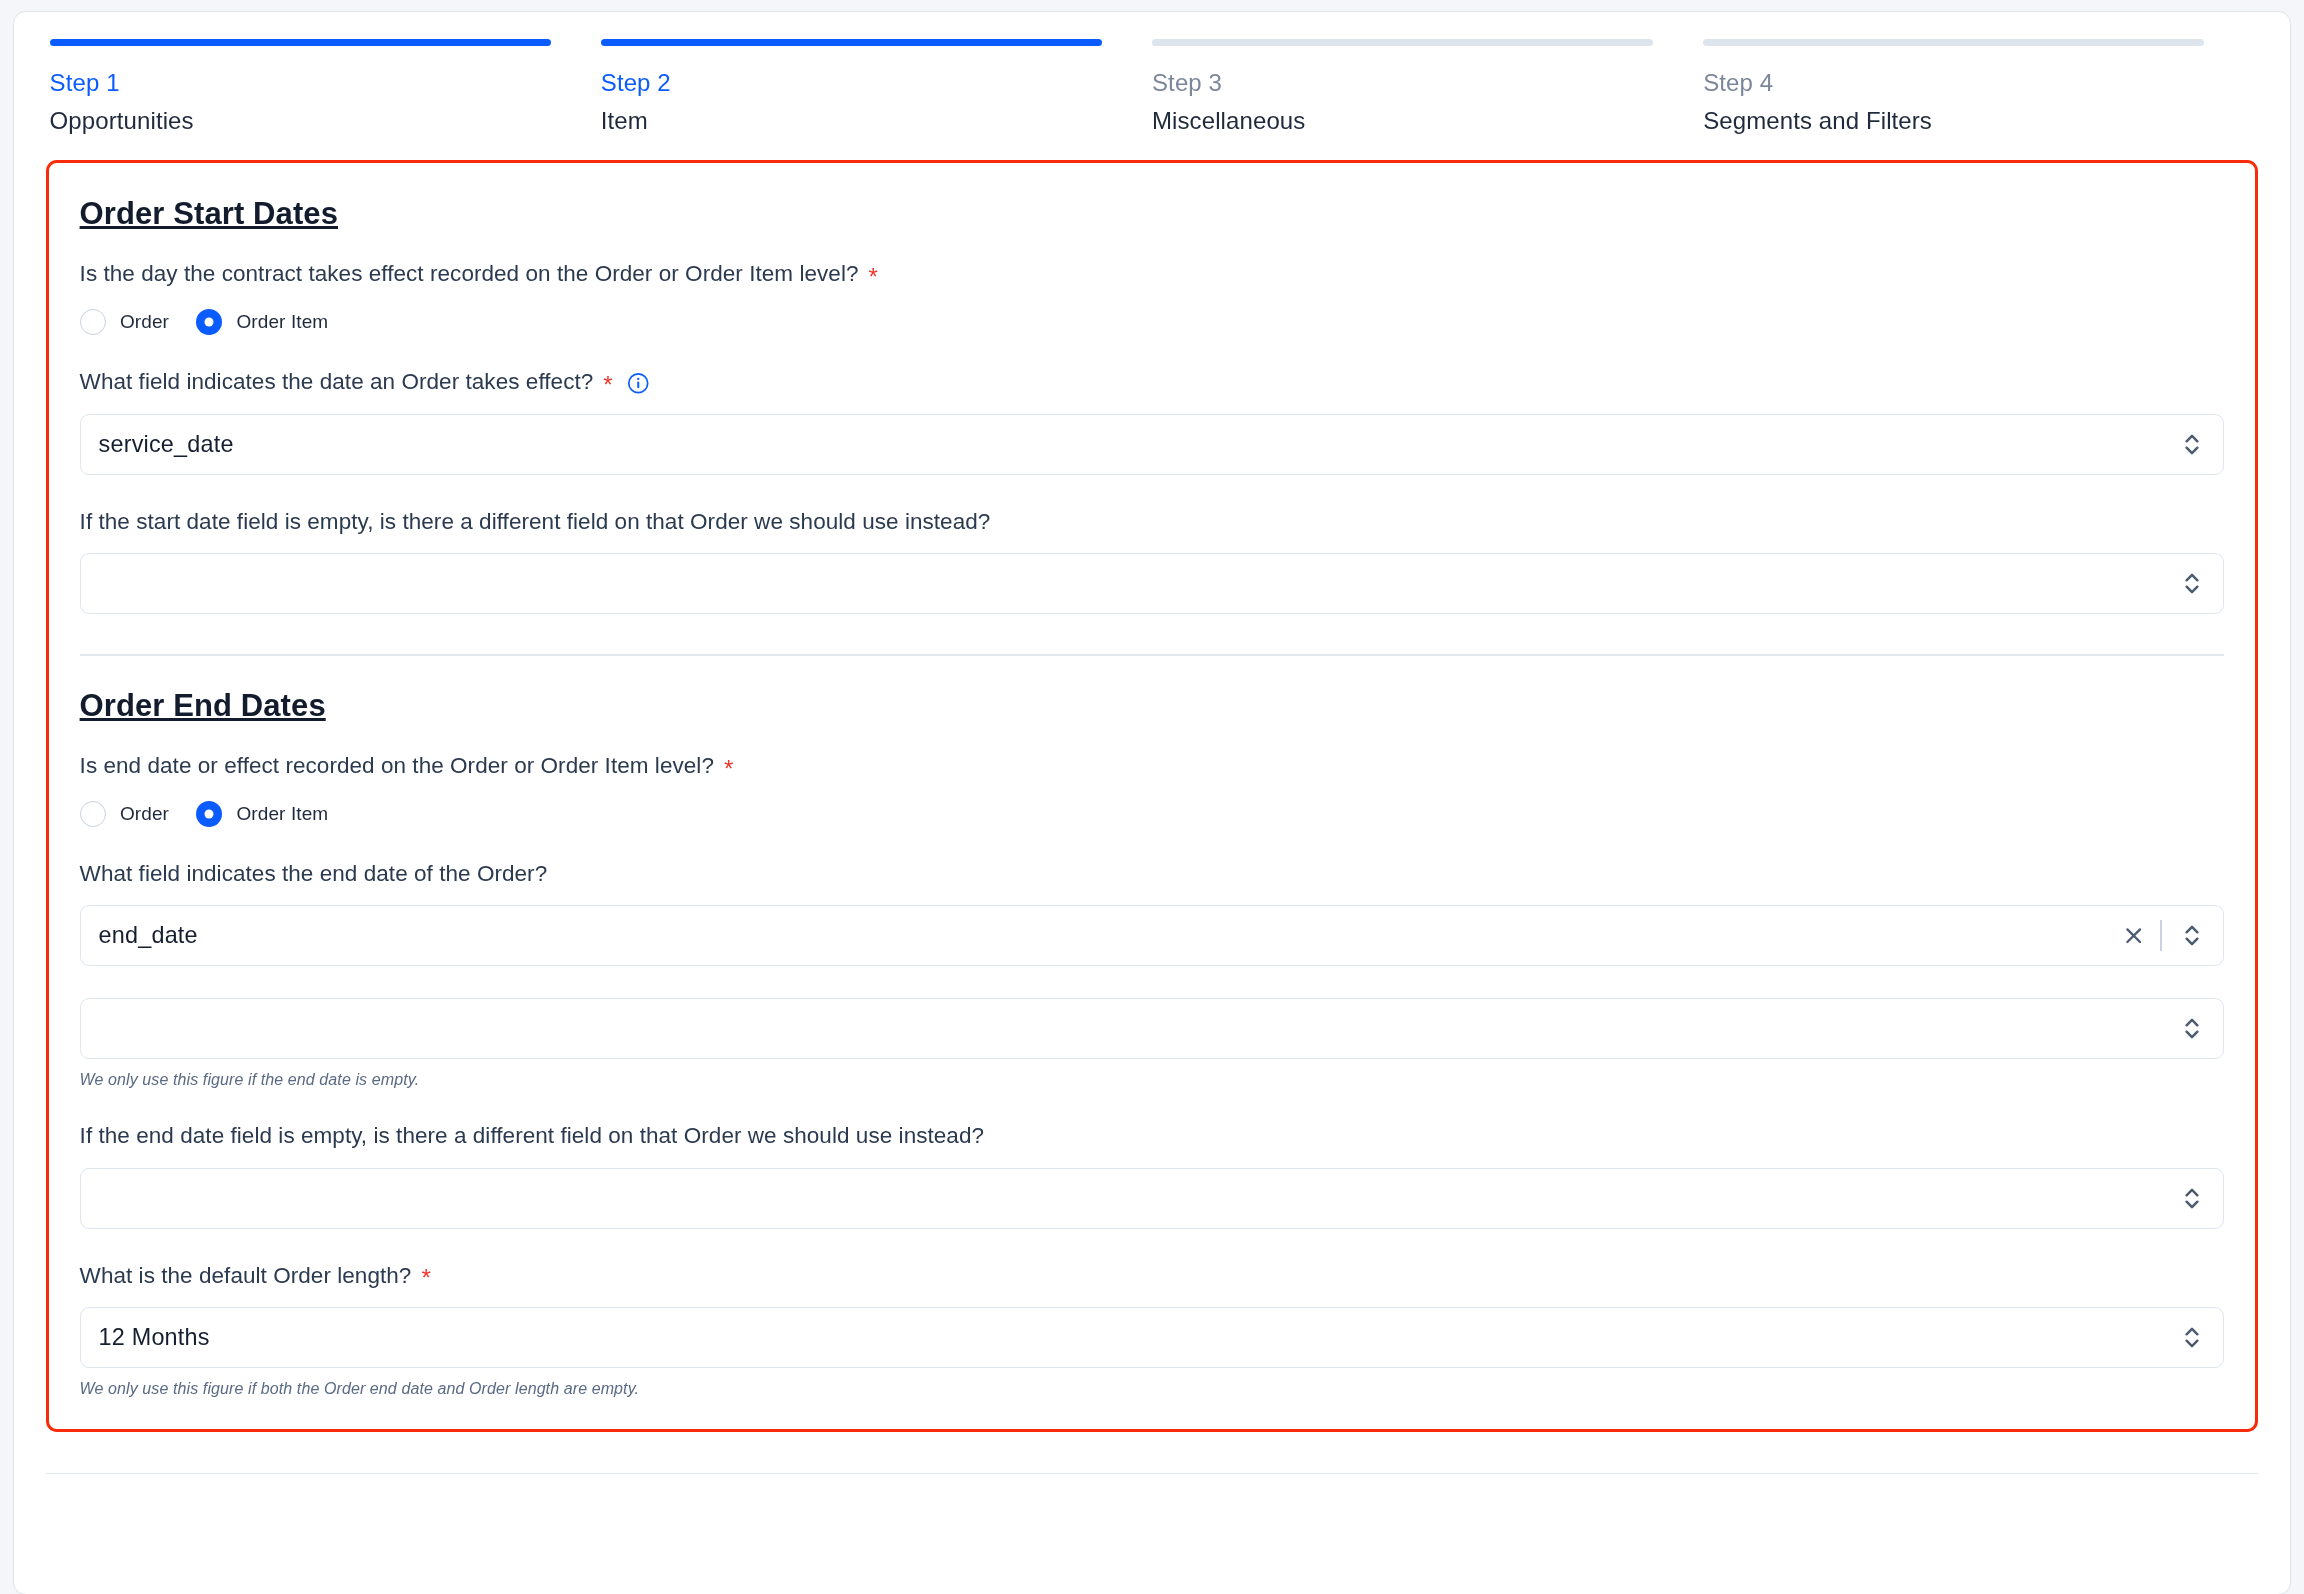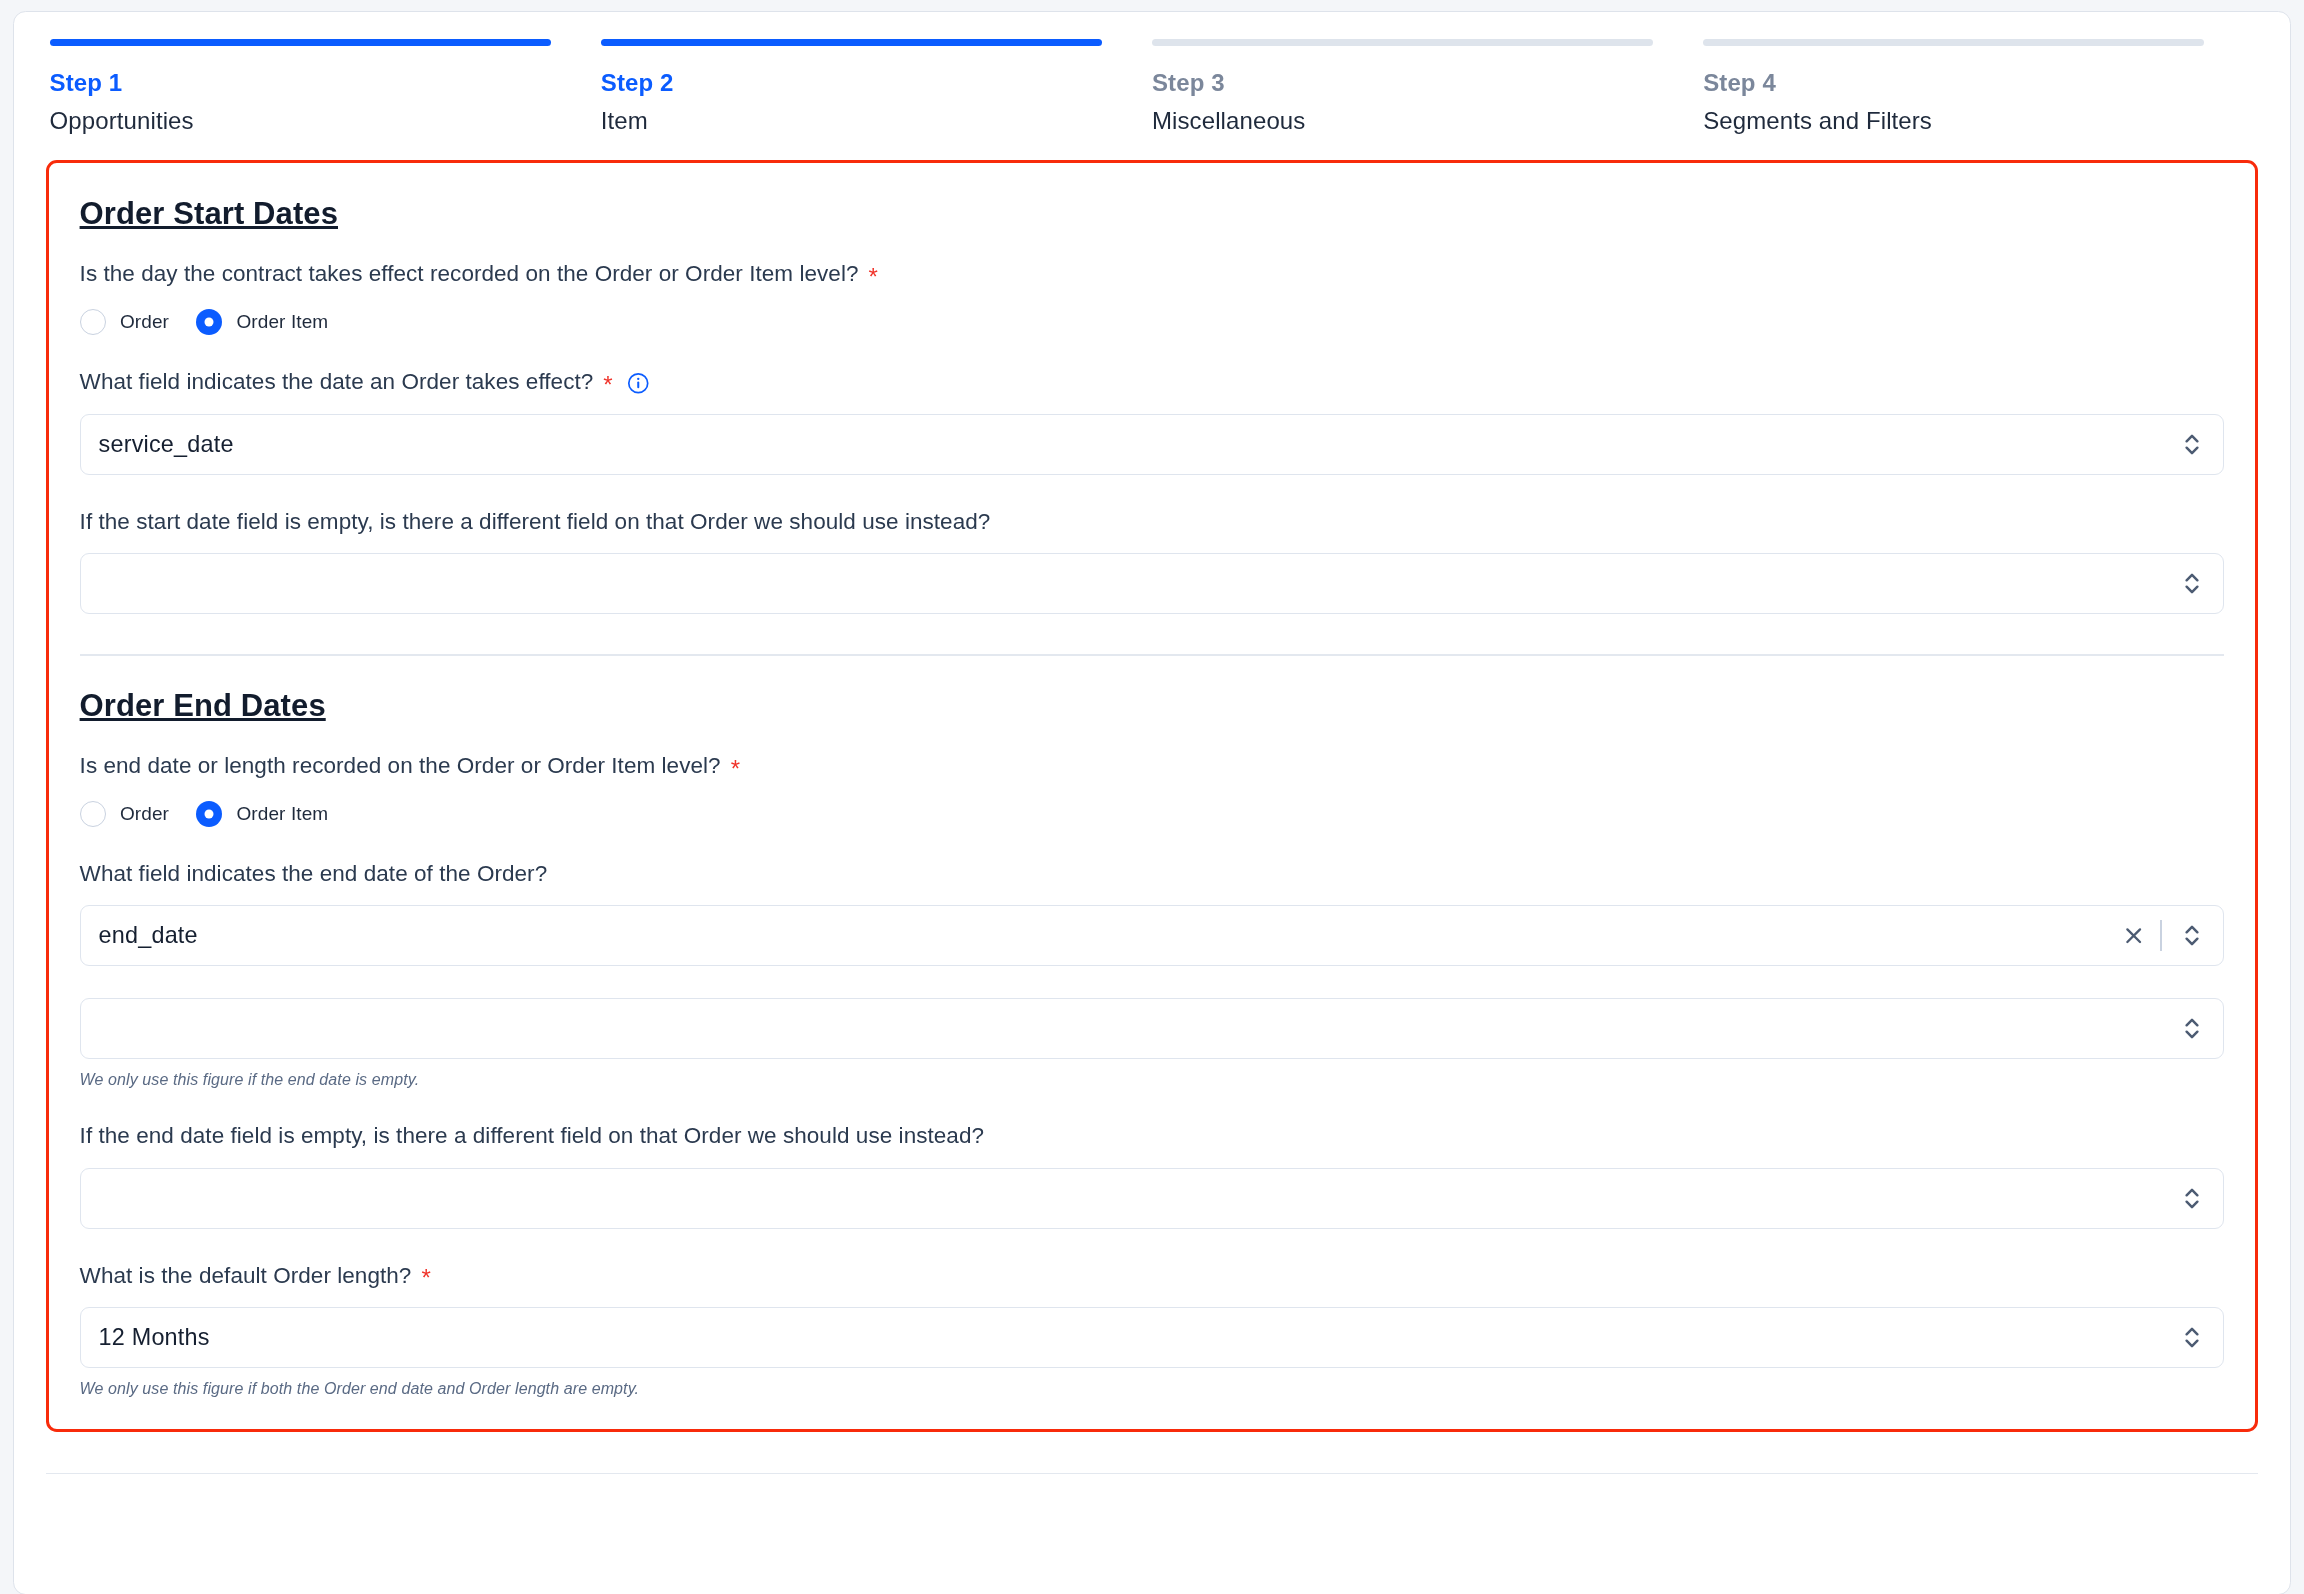--- a/index.html
+++ b/index.html
@@ -32,21 +32,21 @@
   .step { flex: 1; padding-right: 50px; }
   .step-bar {
     height: 7.2px;
     border-radius: 3.6px;
     background: #DEE4EC;
   }
   .step.active .step-bar { background: #0B5CFF; }
   .step-num {
     margin-top: 23.4px;
     font-size: 24px;
-    font-weight: 700;
+    font-weight: 400;
     color: #7B879B;
     letter-spacing: 0.1px;
   }
   .step.active .step-num { color: #0B5CFF; }
   .step-name {
     margin-top: 10px;
     font-size: 24px;
     font-weight: 400;
     color: #1F2A3C;
     letter-spacing: 0.1px;
@@ -305,21 +305,21 @@
     </div>
 
     <div class="divider"></div>
 
     <div class="field-block">
       <div class="section-title">Order End Dates</div>
     </div>
 
     <div class="field-block tight">
       <div class="question">
-        <span>Is end date or length recorded on the Order or Order Item level?</span>
+        <span>Is end date or effect recorded on the Order or Order Item level?</span>
         <span class="req-star">*</span>
       </div>
       <div class="radio-row">
         <div class="radio-opt">
           <span class="radio-dot"></span>
           <span class="radio-label">Order</span>
         </div>
         <div class="radio-opt selected">
           <span class="radio-dot"></span>
           <span class="radio-label">Order Item</span>

